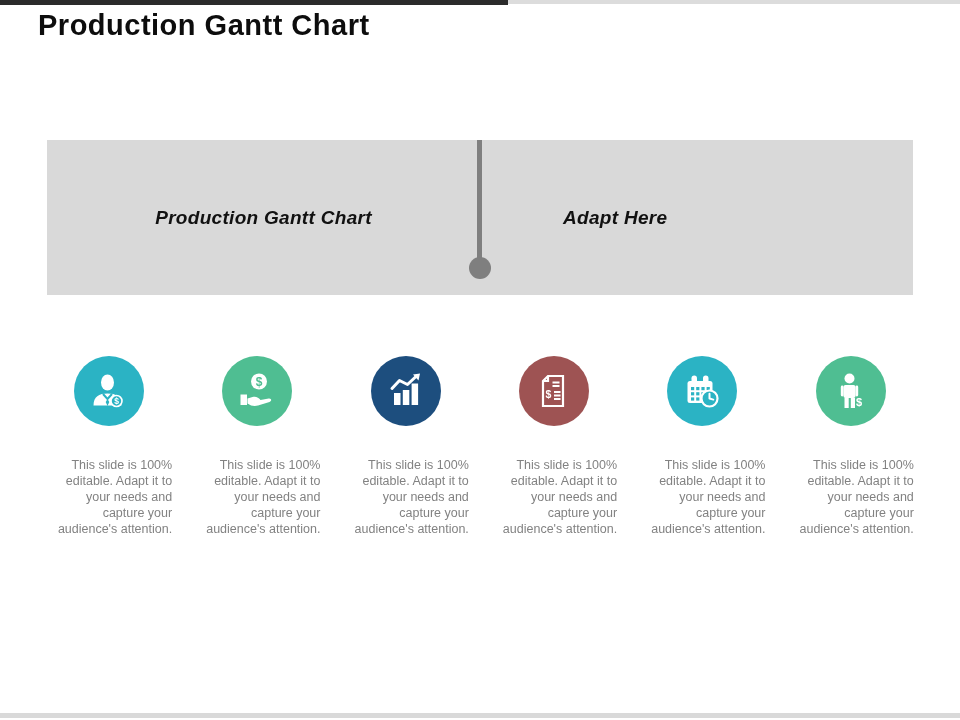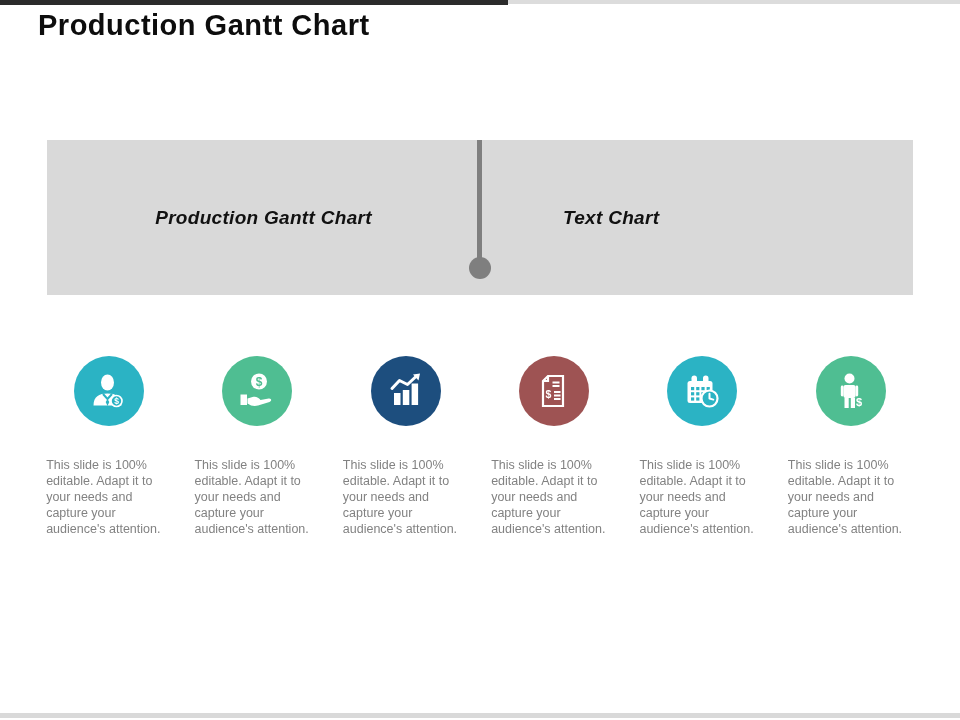--- a/index.html
+++ b/index.html
@@ -46,34 +46,34 @@
     flex:1 1 0; display:flex; flex-direction:column; align-items:center;
   }
   .icon-circle {
     width:70px; height:70px; border-radius:50%;
     display:flex; align-items:center; justify-content:center;
   }
   .icon-circle svg { display:block; width:48px; height:48px; }
   .icon-circle svg text { font-family:"Liberation Sans", sans-serif; }
   .caption {
     margin-top:31px; width:126px;
-    font-size:12.5px; line-height:16px; color:#828282; text-align:left;
+    font-size:12.5px; line-height:16px; color:#828282; text-align:right;
   }
 </style>
 </head>
 <body>
 
 <div class="top-bar-dark"></div>
 <div class="top-bar-light"></div>
 
 <h1 class="slide-title">Production Gantt Chart</h1>
 
 <div class="banner">
   <div class="banner-label left">Production Gantt Chart</div>
-  <div class="banner-label right">Text Chart</div>
+  <div class="banner-label right">Adapt Here</div>
 </div>
 <div class="divider-line"></div>
 <div class="divider-dot"></div>
 
 <div class="items-row">
 
   <div class="item">
     <div class="icon-circle" style="background-color: rgb(43, 179, 196); --c: #2BB3C4;">
       <svg viewBox="0 0 48 48">
         <ellipse cx="22.5" cy="15.5" rx="6.5" ry="8" fill="#fff"></ellipse>

